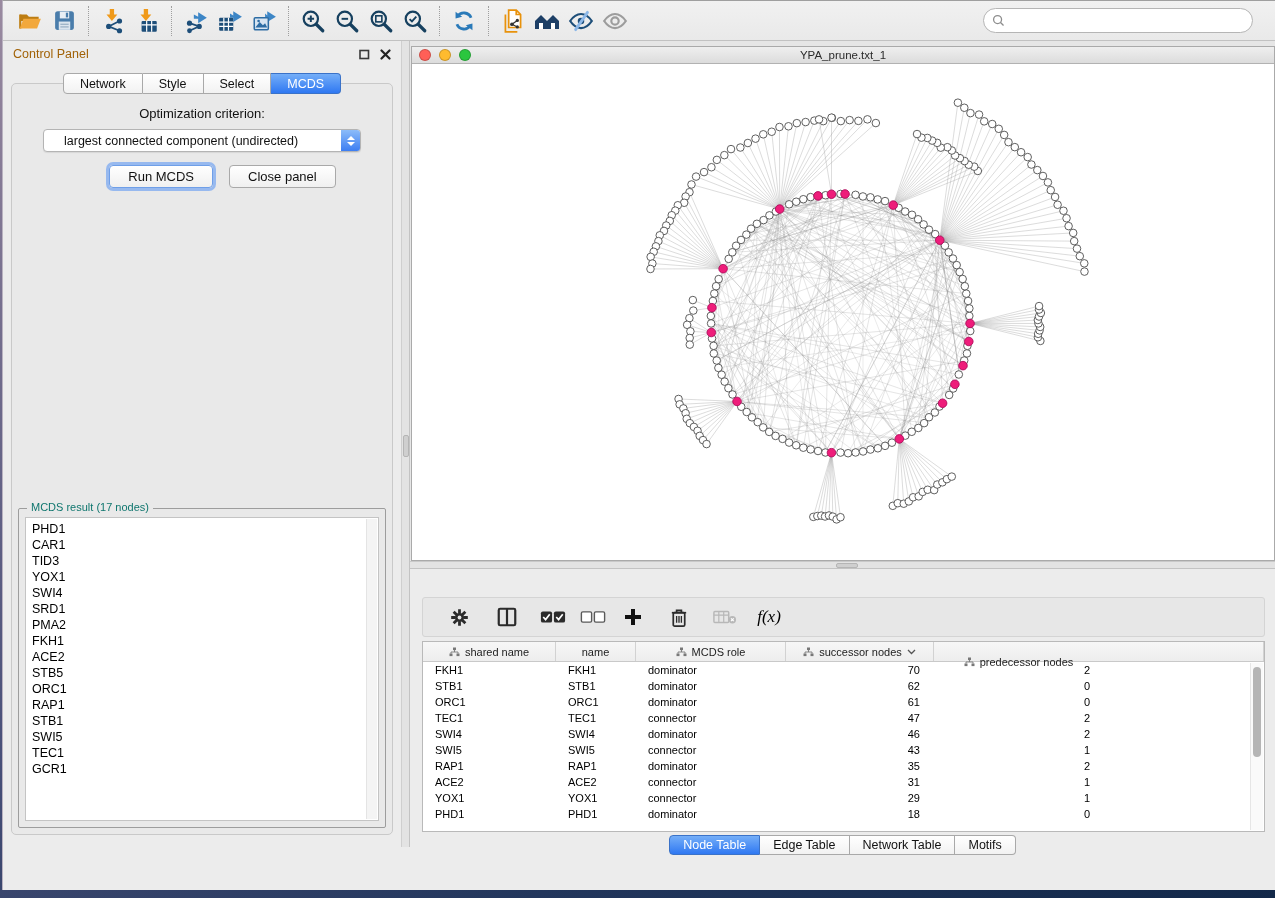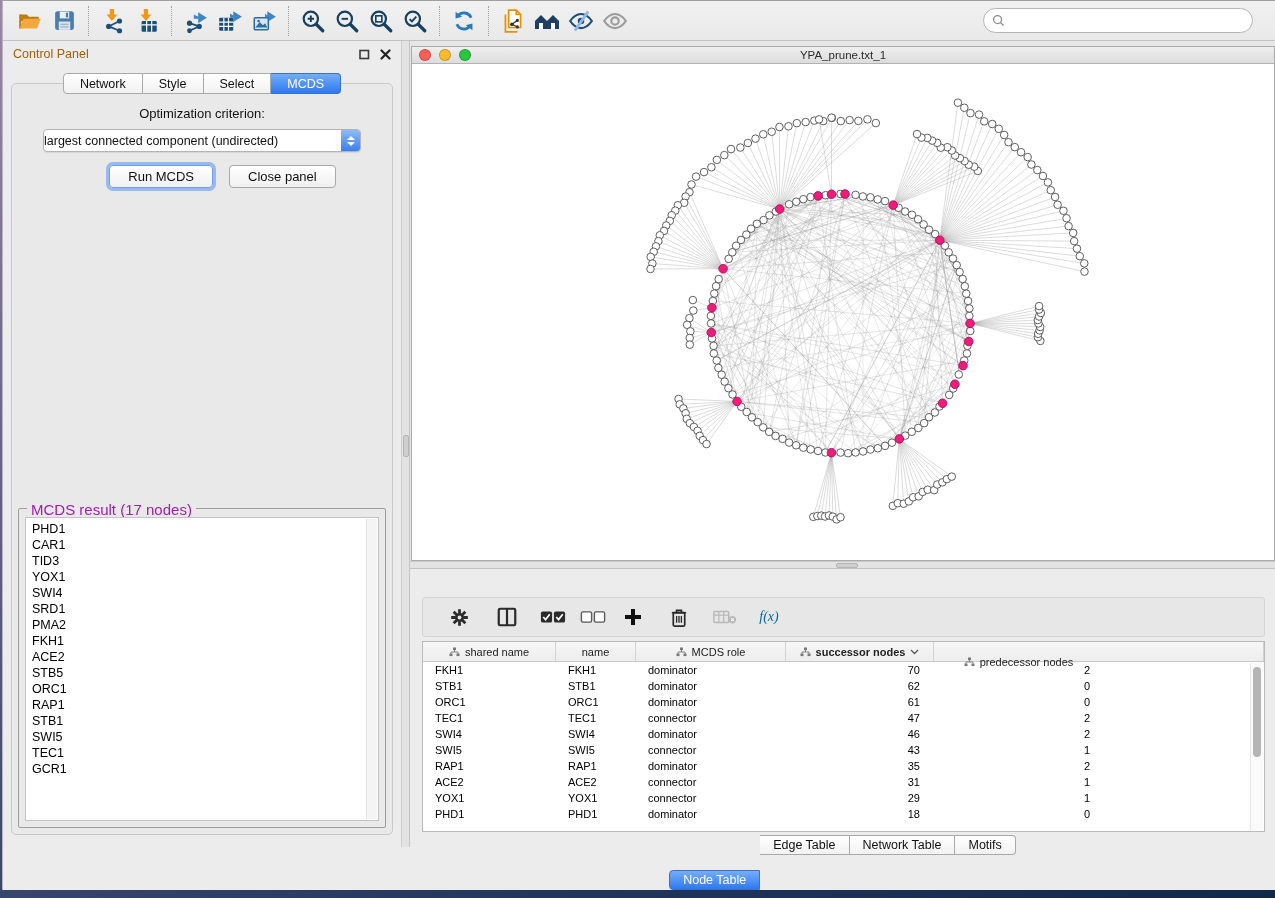--- a/index.html
+++ b/index.html
@@ -48,42 +48,42 @@
   .cp-content {
     position:absolute; left:8px; right:8px; top:42px; bottom:12px;
     background:#e9e9e9; border:1px solid #c9c9c9; border-radius:5px;
   }
   .opt-label { text-align:center; margin-top:22px; font-size:13px; color:#111; }
   .dropdown {
     margin:8px auto 0; width:318px; height:23px; background:#fff;
     border:1px solid #b4b4b4; border-radius:4px; display:flex; align-items:center;
     box-shadow:0 1px 1px rgba(0,0,0,.08);
   }
-  .dropdown-value { flex:1; font-size:12.5px; padding-left:0; color:#111; white-space:nowrap; overflow:hidden; }
+  .dropdown-value { flex:1; font-size:12.5px; padding-left:20px; color:#111; white-space:nowrap; overflow:hidden; }
   .dropdown-stepper {
     width:19px; align-self:stretch; border-radius:0 3px 3px 0;
     background:linear-gradient(#8cbcf9,#3d7ef2); display:flex; flex-direction:column;
     align-items:center; justify-content:center; gap:2px;
   }
   .arr-up { width:0;height:0;border-left:4px solid transparent;border-right:4px solid transparent;border-bottom:4px solid #fff; }
   .arr-dn { width:0;height:0;border-left:4px solid transparent;border-right:4px solid transparent;border-top:4px solid #fff; }
   .cp-buttons { display:flex; justify-content:center; gap:16px; margin-top:13px; }
   .mac-btn {
     height:23px; padding:0 18px; font-size:13px; color:#111;
     background:linear-gradient(#ffffff,#f0f0f0); border:1px solid #a9a9a9; border-radius:4px;
     font-family:"Liberation Sans",sans-serif;
   }
   .mac-btn.focused { box-shadow:0 0 0 3px rgba(108,160,243,.65); border-color:#6f9fe8;margin-left:41px; }
   .fieldset {
     position:absolute; left:6px; right:6px; top:424px; bottom:6px;
     border:1px solid #9d9d9d; border-radius:2px;
   }
   .fieldset-legend {
     position:absolute; top:-8px; left:8px; background:#e9e9e9; padding:0 4px;
-    font-size:15px; color:#a21caf;
+    font-size:11px; color:#0f766e;
   }
   .mcds-list {
     position:absolute; inset:8px 6px 6px 6px; background:#fff; border:1px solid #c4c4c4;
     overflow:hidden; padding:3px 0 0 6px;
   }
   .mcds-scroll { position:absolute; top:1px; bottom:1px; right:1px; width:11px; background:#f4f4f4; border-left:1px solid #e4e4e4; }
   .mcds-item { font-size:12.5px; line-height:16px; color:#000; }
   
   .net-window {
     position:absolute; left:1px; right:0; top:5px; height:515px;
@@ -101,35 +101,35 @@
   .h-splitter { position:absolute; left:0; right:0; top:520px; height:8px; background:#e3e3e3; border-top:1px solid #c9c9c9; border-bottom:1px solid #c3c3c3; }
   .h-grip { position:absolute; left:426px; top:1px; width:22px; height:5px; background:#cfcfcf; border:1px solid #b5b5b5; border-radius:2px; }
   
   .table-panel { position:absolute; left:0; right:0; top:528px; bottom:0; background:#ececec; }
   .tp-toolbar {
     position:absolute; left:12px; right:10px; top:28px; height:40px;
     background:#e7e7e7; border:1px solid #d4d4d4; border-radius:3px;
     display:flex; align-items:center; padding-left:16px; gap:0;
   }
   .tp-icon { width:40px; height:30px; display:flex; align-items:center; justify-content:center; }
-  .fx { font-family:"Liberation Serif",serif; font-style:italic; font-size:14px; color:#0369a1; }
+  .fx { font-family:"Liberation Serif",serif; font-style:italic; font-size:17px; color:#000000; }
   .tbl { position:absolute; left:12px; right:10px; top:72px; height:191px; background:#fff; border:1px solid #b9b9b9; overflow:hidden; }
   .tbl-header { display:flex; height:20px; background:linear-gradient(#f7f7f7,#ededed); border-bottom:1px solid #c9c9c9; }
   .th { display:flex; align-items:center; justify-content:center; gap:5px; font-size:11px; color:#222; border-right:1px solid #d2d2d2; }
   .tbl-row { display:flex; height:16px; }
   .td { font-size:11px; color:#000; padding-left:12px; display:flex; align-items:center; }
   .td.num { justify-content:flex-end; padding-right:14px; padding-left:0; }
   .tbl-scroll { position:absolute; right:1px; top:21px; bottom:1px; width:13px; background:#fafafa; border-left:1px solid #e6e6e6; }
   .tbl-thumb { position:absolute; left:2px; top:4px; width:8px; height:90px; background:#b5b5b5; border-radius:4px; }
   .tp-tabs { position:absolute; left:0; right:0; top:266px; display:flex; justify-content:center; }
   .tp-tab {
     height:20px; padding:0 13px; font-size:12.5px; display:flex; align-items:center;
     background:linear-gradient(#ffffff,#f2f2f2); border:1px solid #a9a9a9; border-left:none; color:#111;
   }
-  .tp-tab:first-child { border-left:1px solid #a9a9a9; border-radius:4px 0 0 4px;margin-top:35px; }
+  .tp-tab:first-child { border-left:1px solid #a9a9a9; border-radius:4px 0 0 4px; }
   .tp-tab:last-child { border-radius:0 4px 4px 0; }
   .tp-tab.active { background:linear-gradient(#74aef8,#2f78f2); color:#fff; border-color:#3a72c8; }
   
   .status-bar {
     position:absolute; left:0; right:0; bottom:0; height:43px; background:#ececec;
     border-top:1px solid #bdbdbd; display:flex; align-items:center; padding:0 10px;
   }
   .list-btn { width:32px; height:27px; background:linear-gradient(#fcfcfc,#efefef); border:1px solid #b9b9b9; border-radius:3px; display:flex; align-items:center; justify-content:center; }
   .memory-btn {
     margin-left:auto; height:24px; padding:0 12px; display:flex; align-items:center; gap:7px;
@@ -1070,21 +1070,21 @@
               </div>
               <div class="th" style="width: 150px;">
                 <svg width="11" height="10" viewBox="0 0 11 10">
                   <rect x="4" y="0.5" width="3" height="2.6" fill="#787878"></rect>
                   <rect x="0.5" y="6.5" width="3" height="2.6" fill="#787878"></rect>
                   <rect x="7.5" y="6.5" width="3" height="2.6" fill="#787878"></rect>
                   <path d="M5.5 3v2M2 6.5V5h7v1.5" stroke="#787878" fill="none" stroke-width="0.9"></path>
                 </svg>
                 <span>MCDS role</span>
               </div>
-              <div class="th" style="width: 148px; font-weight: bold;">
+              <div class="th" style="width: 148px;">
                 <svg width="11" height="10" viewBox="0 0 11 10">
                   <rect x="4" y="0.5" width="3" height="2.6" fill="#787878"></rect>
                   <rect x="0.5" y="6.5" width="3" height="2.6" fill="#787878"></rect>
                   <rect x="7.5" y="6.5" width="3" height="2.6" fill="#787878"></rect>
                   <path d="M5.5 3v2M2 6.5V5h7v1.5" stroke="#787878" fill="none" stroke-width="0.9"></path>
                 </svg>
                 <span>successor nodes</span>
                 <svg width="9" height="6" viewBox="0 0 9 6">
                   <path d="M1 1l3.5 3.5L8 1" stroke="#555" stroke-width="1.3" fill="none"></path>
                 </svg>

